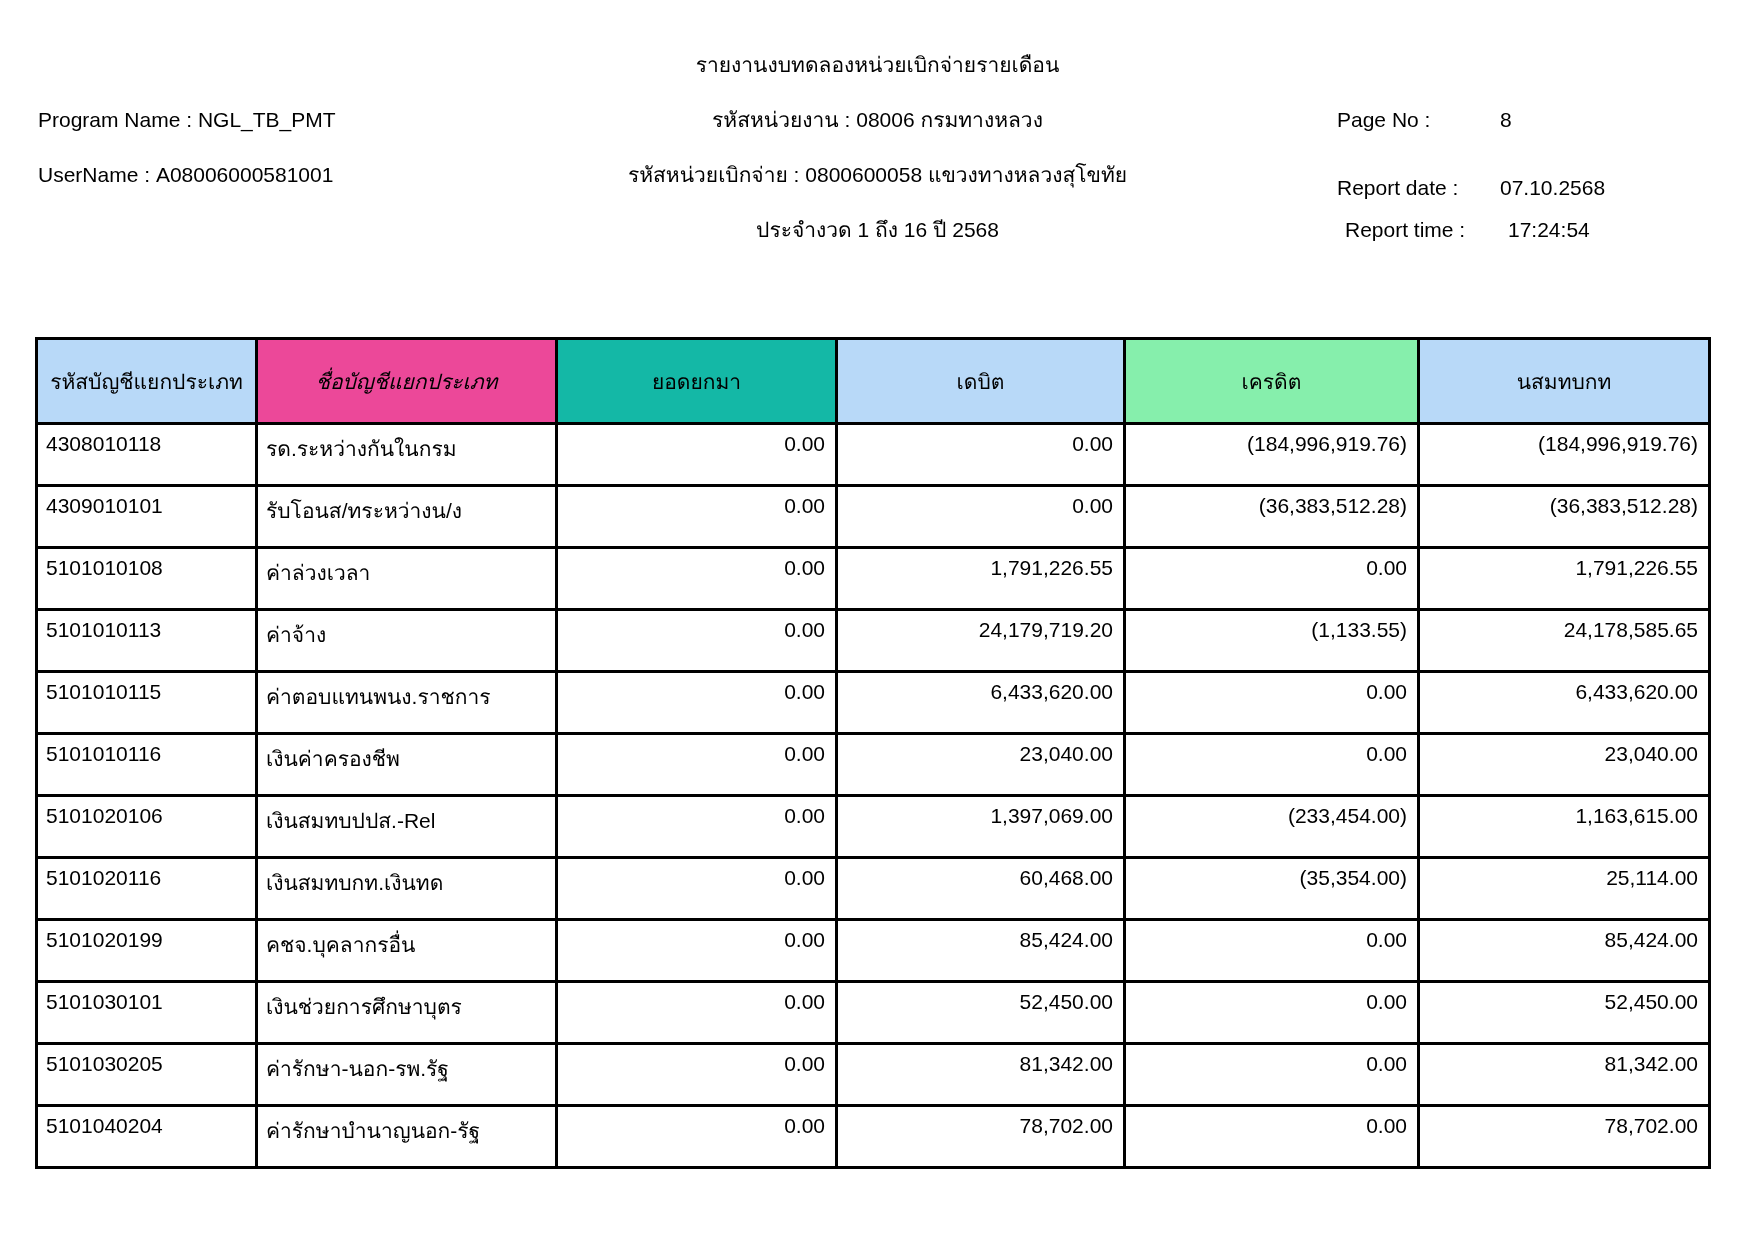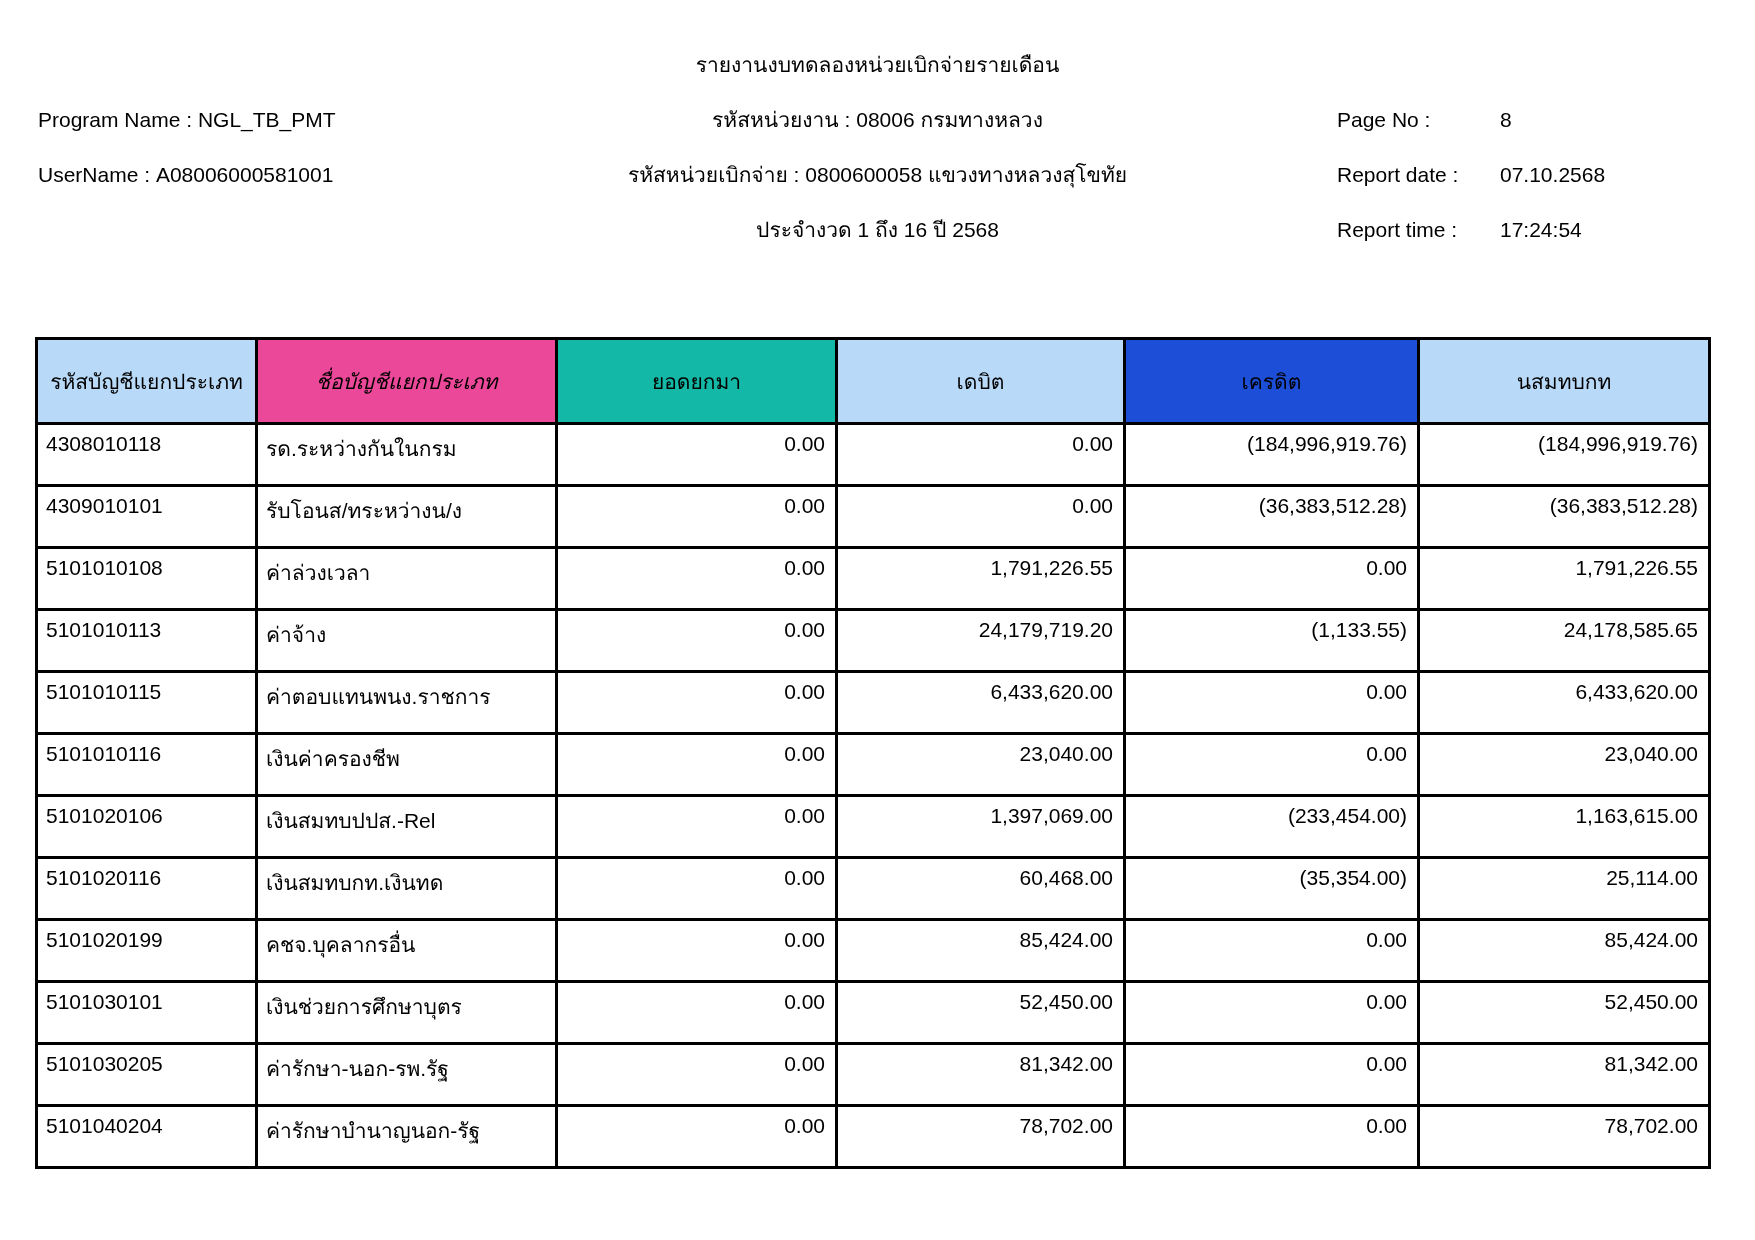--- a/index.html
+++ b/index.html
@@ -16,22 +16,22 @@
   .center-line{left:0;width:1755px;text-align:center;}
   .c1{top:52px;}
   .c2{top:107px;}
   .c3{top:162px;}
   .c4{top:217px;}
   .left-line{left:38px;}
   .l1{top:107px;}
   .l2{top:162px;}
   .meta-line{left:1337px;}
   .m1{top:107px;}
-  .m2{top:162px;}
-  .m3{top:217px;}
+  .m2{top:175px;}
+  .m3{top:217px;margin-left:8px;}
   .meta-label{display:inline-block;width:163px;}
   .meta-value{display:inline-block;}
 
   table.report{
     position:absolute;
     left:35px;top:337px;
     border-collapse:collapse;
     table-layout:fixed;
   }
   table.report th,
@@ -81,21 +81,21 @@
         <col style="width: 288px;">
         <col style="width: 294px;">
         <col style="width: 291px;">
       </colgroup>
     <thead>
         <tr>
           <th style="background: rgb(184, 217, 248);">รหัสบัญชีแยกประเภท</th>
           <th style="background: #ec4899; font-style: italic;">ชื่อบัญชีแยกประเภท</th>
           <th style="background: #14b8a6;">ยอดยกมา</th>
           <th style="background: rgb(184, 217, 248);">เดบิต</th>
-          <th style="background: #1d4ed8;">เครดิต</th>
+          <th style="background: #86efac;">เครดิต</th>
           <th style="background: rgb(184, 217, 248);">นสมทบกท</th>
         </tr>
       </thead>
     <tbody>
         <tr>
           <td class="cell-text">4308010118</td>
           <td class="cell-text">รด.ระหว่างกันในกรม</td>
           <td class="cell-num">0.00</td>
           <td class="cell-num">0.00</td>
           <td class="cell-num">(184,996,919.76)</td>

